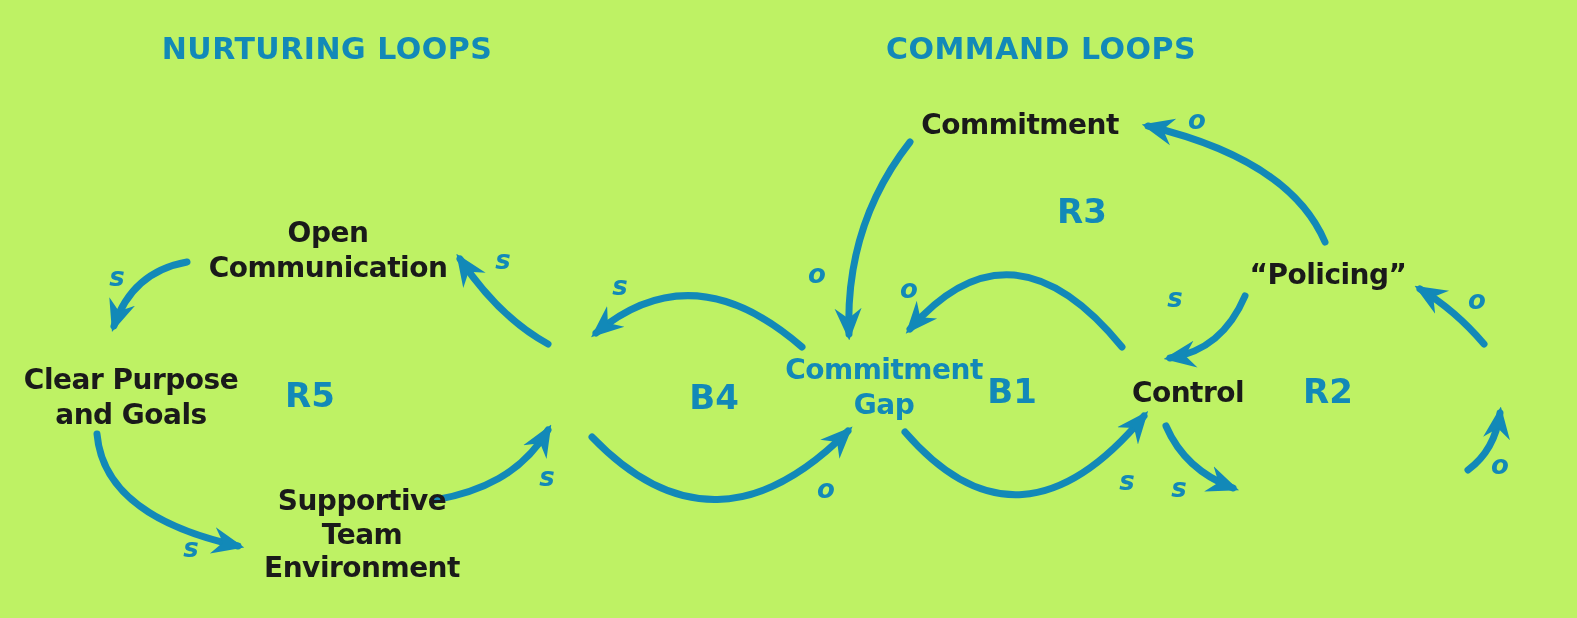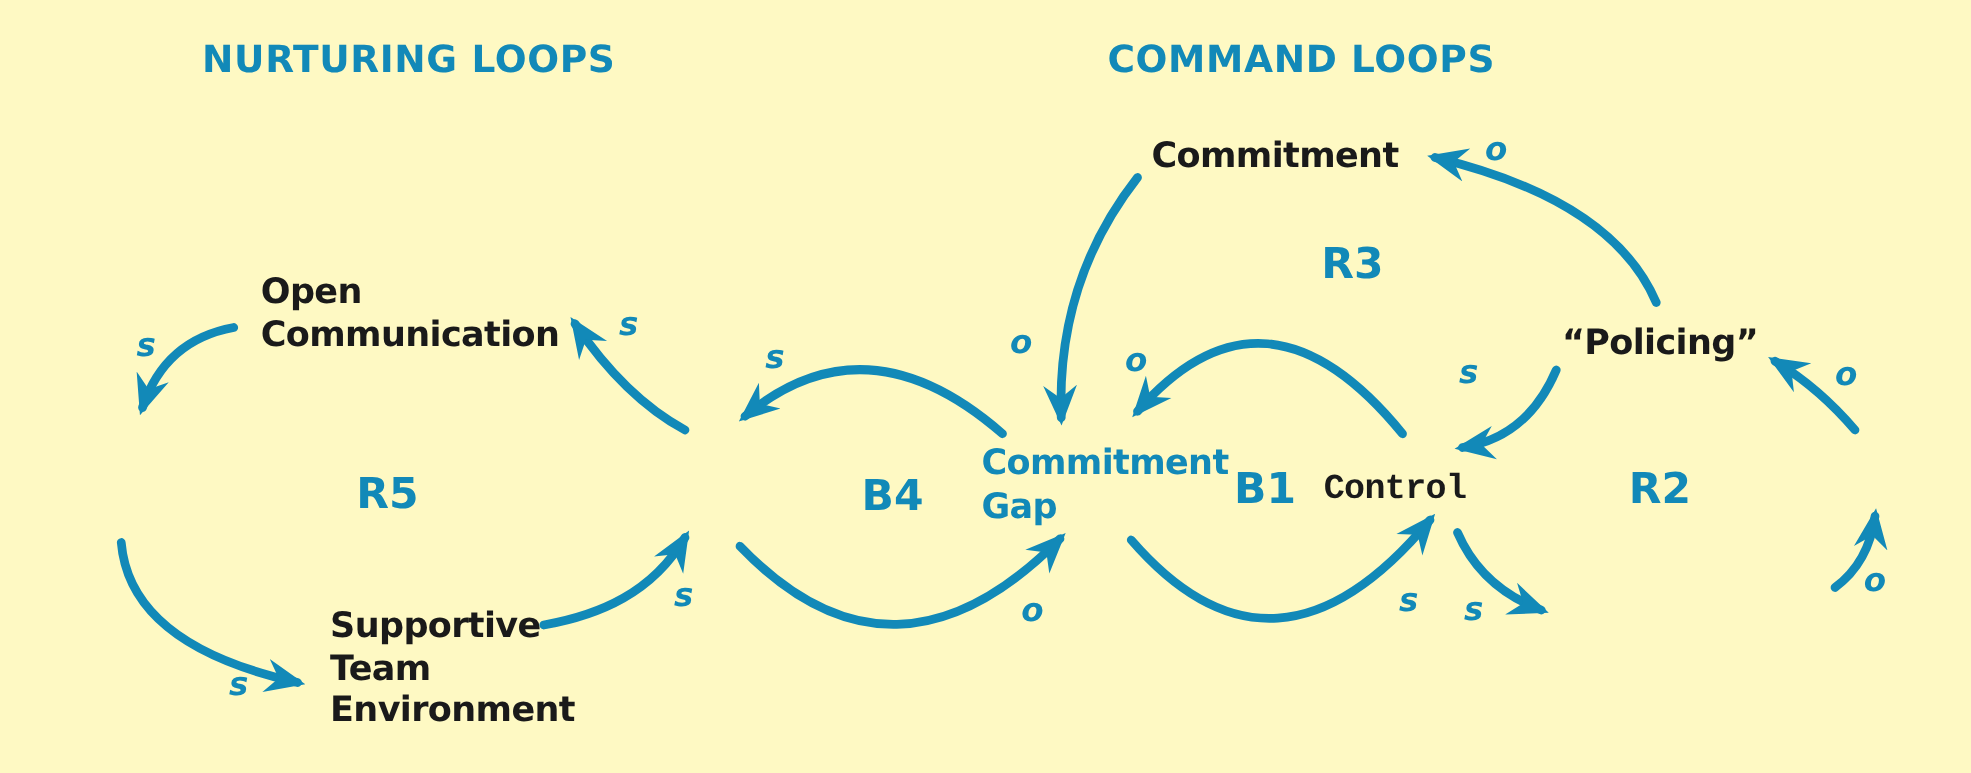--- a/index.html
+++ b/index.html
@@ -1,27 +1,28 @@
 <!DOCTYPE html>
 <html><head>
 <meta charset="utf-8">
 <style>
   html,body{margin:0;padding:0;background:#ffffff;}
   #stage{
     position:relative;
     width:1577px;height:618px;
-    background:#fef9c3;
+    background:#bef264;
     font-family:"DejaVu Sans", sans-serif;
     overflow:hidden;
   }
   #arrows{position:absolute;left:0;top:0;}
   .lbl{
     position:absolute;
     transform:translate(-50%,-50%);
     white-space:pre-line;
+    text-align:center;
     color:#1a1a1a;
     font-size:28px;
     font-weight:600;
     line-height:1.25;
     letter-spacing:-0.5px;
   }
   .accent{color:#1289B8;}
   .section-title{
     position:absolute;
     transform:translate(-50%,-50%);
@@ -75,27 +76,29 @@
     <path class="link" d="M 1166 426 Q 1185 470 1233 488" marker-end="url(#ah)"></path>
     <path class="link" d="M 1468 470 Q 1495 450 1500 413" marker-end="url(#ah)"></path>
     <path class="link" d="M 1484 344 Q 1455 310 1420 289" marker-end="url(#ah)"></path>
   </svg>
 
   <div class="section-title" style="left:327px;top:48px;">NURTURING LOOPS</div>
   <div class="section-title" style="left:1041px;top:48px;">COMMAND LOOPS</div>
 
   <div class="lbl" style="left:328px;top:250px;">Open
 Communication</div>
+  <div class="lbl" style="left:131px;top:397px;">Clear Purpose
+and Goals</div>
   <div class="lbl" style="left:362px;top:534px;line-height:1.2;">Supportive
 Team
 Environment</div>
   <div class="lbl accent" style="left:884px;top:387px;">Commitment
 Gap</div>
   <div class="lbl" style="left:1020px;top:124px;">Commitment</div>
-  <div class="lbl" style="left:1116px;top:392px;font-family:Liberation Mono, monospace;">Control</div>
+  <div class="lbl" style="left:1188px;top:392px;">Control</div>
   <div class="lbl" style="left:1328px;top:274px;">“Policing”</div>
 
   <div class="loop-label" style="left:310px;top:395px;">R5</div>
   <div class="loop-label" style="left:714px;top:397px;">B4</div>
   <div class="loop-label" style="left:1012px;top:391px;">B1</div>
   <div class="loop-label" style="left:1082px;top:211px;">R3</div>
   <div class="loop-label" style="left:1328px;top:391px;">R2</div>
 
   <div class="pol" style="left:117px;top:277px;">s</div>
   <div class="pol" style="left:191px;top:548px;">s</div>

